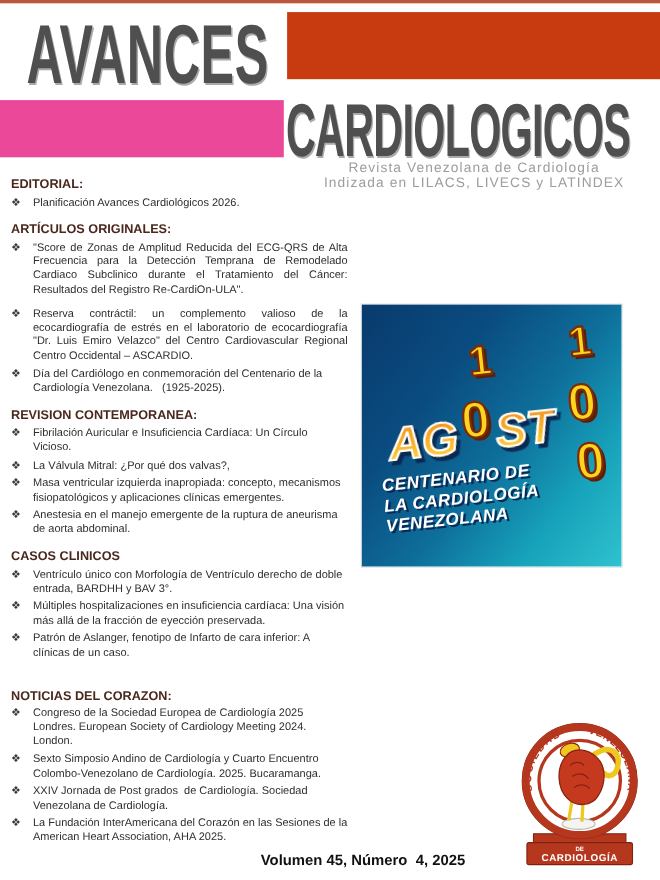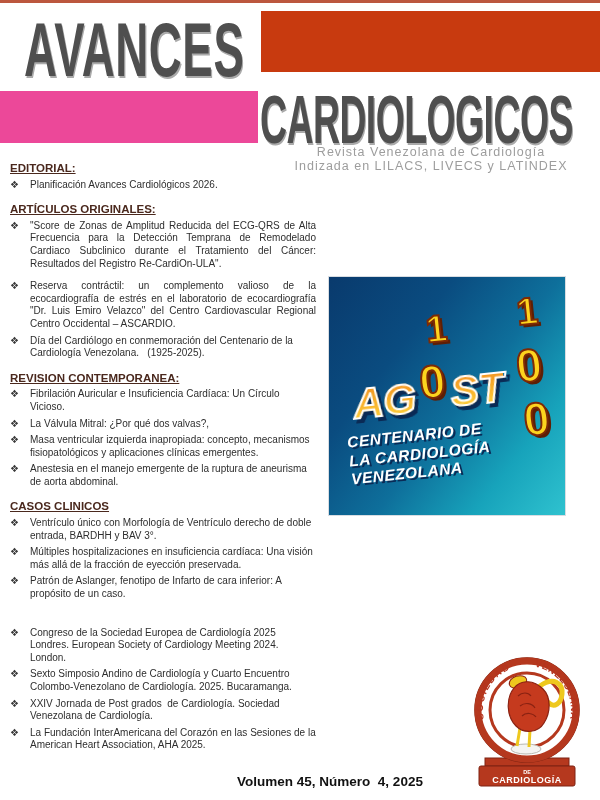--- a/index.html
+++ b/index.html
@@ -15,21 +15,21 @@
   .red-band{position:absolute;left:0;top:91px;width:258px;height:52px;background:#ec4899;}
   .issn{position:absolute;left:13px;top:97px;font-size:11px;font-weight:bold;color:#ffffff;line-height:15px;}
   .title2{position:absolute;left:260px;top:80px;font-size:68px;font-weight:bold;color:#4f4f4f;
           letter-spacing:-1px;transform:scaleX(.55);transform-origin:left top;white-space:nowrap;
           text-shadow:2px 2px 0 #aaaaaa;}
   .subtitle{position:absolute;left:262px;top:145px;width:338px;text-align:center;color:#9d9d9d;
             font-size:12.5px;line-height:14px;letter-spacing:1px;}
 
   
   .toc{position:absolute;left:10px;top:162px;width:306px;font-size:10px;line-height:12.6px;color:#2e2e2e;}
-  .sec-heading{font-weight:bold;font-size:11.5px;text-decoration:underline;color:#4a281d;margin-top:12px;}
+  .sec-heading{font-weight:bold;font-size:11.5px;color:#4a281d;margin-top:12px;}
   .section:first-child .sec-heading{margin-top:0;}
   .toc-item{display:flex;margin-top:4px;}
   .bullet{flex:0 0 20px;width:20px;font-size:10px;color:#3a3a3a;}
   .item-text{flex:1;white-space:pre-wrap;}
   .justify .item-text{text-align:justify;}
   .section:nth-child(2) .toc-item + .toc-item{margin-top:10px;}
   .section:nth-child(6){margin-top:26px;}
 
   
   .poster{position:absolute;left:329px;top:277px;width:236px;height:238px;overflow:hidden;
@@ -118,24 +118,25 @@
       <div class="toc-item">
         <span class="bullet">❖</span>
         <span class="item-text">Ventrículo único con Morfología de Ventrículo derecho de doble entrada, BARDHH y BAV 3°.</span>
       </div>
       <div class="toc-item">
         <span class="bullet">❖</span>
         <span class="item-text">Múltiples hospitalizaciones en insuficiencia cardíaca: Una visión más allá de la fracción de eyección preservada.</span>
       </div>
       <div class="toc-item">
         <span class="bullet">❖</span>
-        <span class="item-text">Patrón de Aslanger, fenotipo de Infarto de cara inferior: A propósito de un caso.</span>
-      </div>
-    </div>
-    <div class="section">
+        <span class="item-text">Patrón de Aslanger, fenotipo de Infarto de cara inferior: A clínicas de un caso.</span>
+      </div>
+    </div>
+    <div class="section">
+      <div class="sec-heading">NOTICIAS DEL CORAZON:</div>
       <div class="toc-item">
         <span class="bullet">❖</span>
         <span class="item-text">Congreso de la Sociedad Europea de Cardiología 2025 Londres. European Society of Cardiology Meeting 2024. London.</span>
       </div>
       <div class="toc-item">
         <span class="bullet">❖</span>
         <span class="item-text">Sexto Simposio Andino de Cardiología y Cuarto Encuentro Colombo-Venezolano de Cardiología. 2025. Bucaramanga.</span>
       </div>
       <div class="toc-item">
         <span class="bullet">❖</span>

